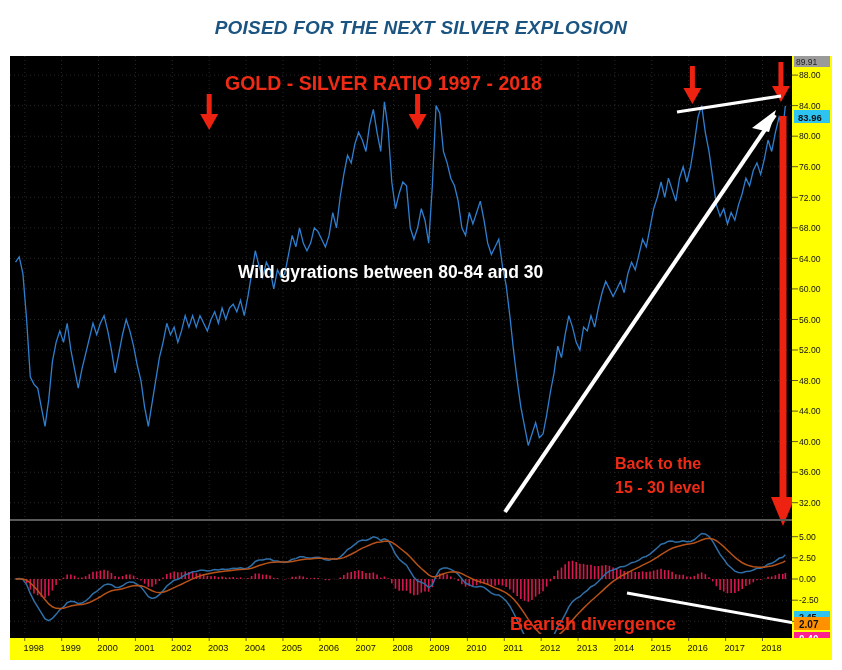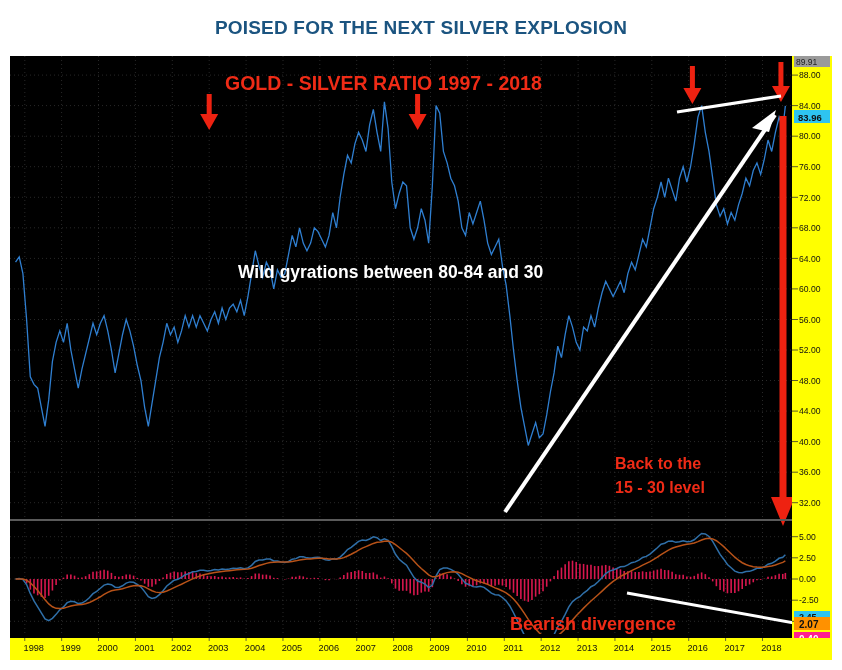--- a/index.html
+++ b/index.html
@@ -9,20 +9,21 @@
     overflow:hidden;
   }
   #page-title{
     text-align:center;
     color:#1b5480;
     font-size:19px;
     font-weight:bold;
     letter-spacing:.2px;
     padding-top:17px;
     font-family:"Liberation Sans", sans-serif;
+    font-style:italic;
   }
   #chart-wrap{
     position:absolute;
     left:10px;top:56px;
     width:822px;height:604px;
     background:#000;
   }
   #chart-svg{display:block;}
 </style>
 </head>

